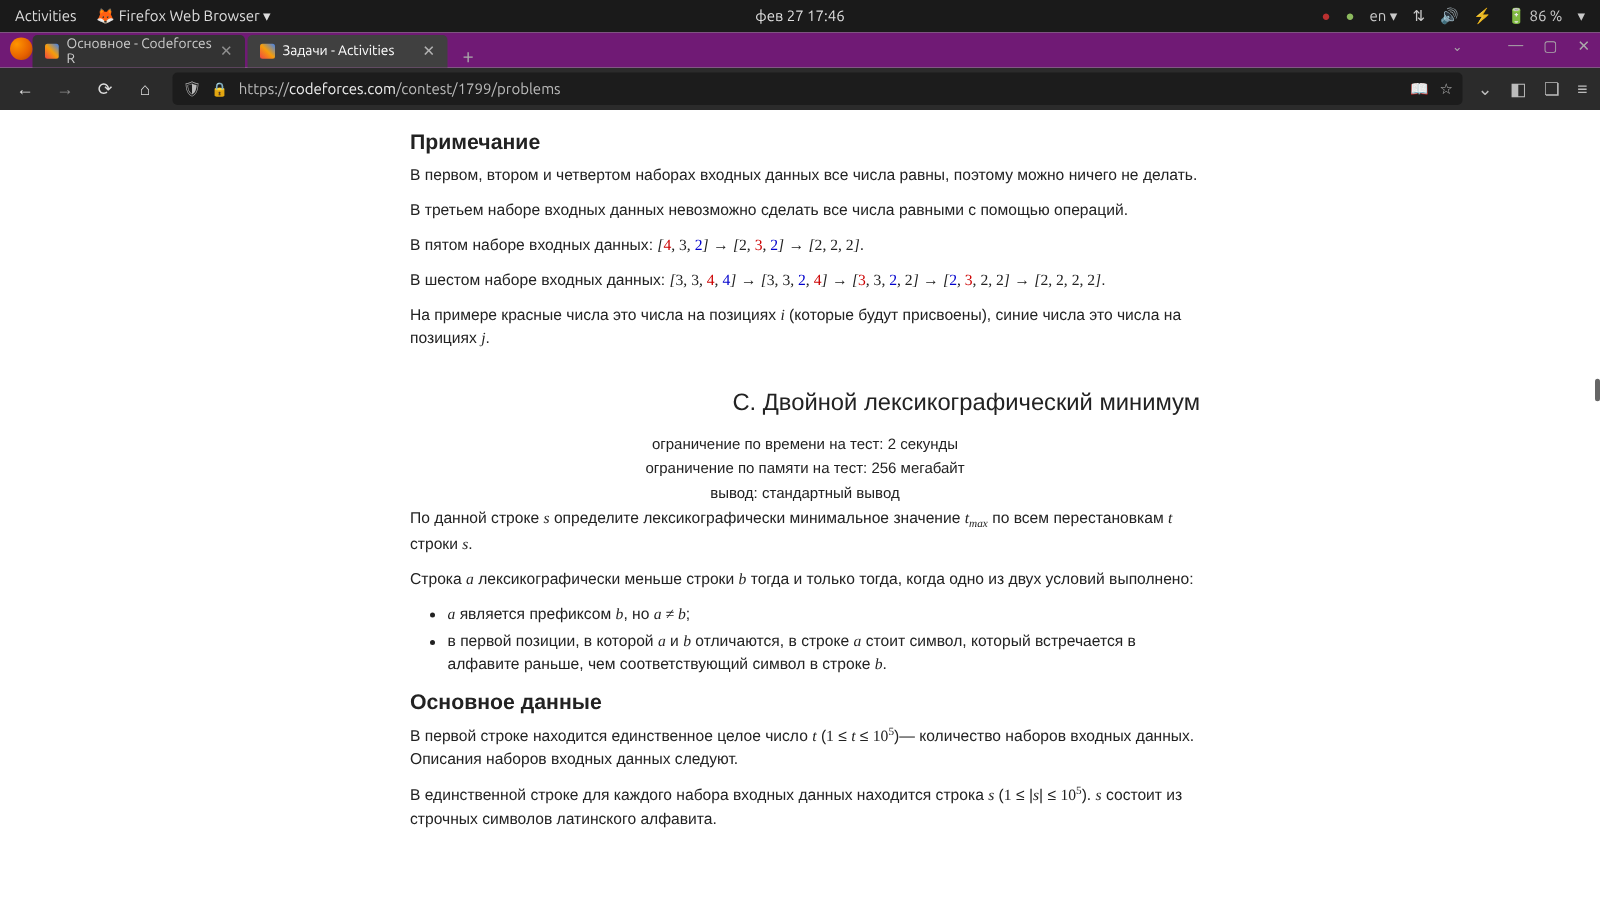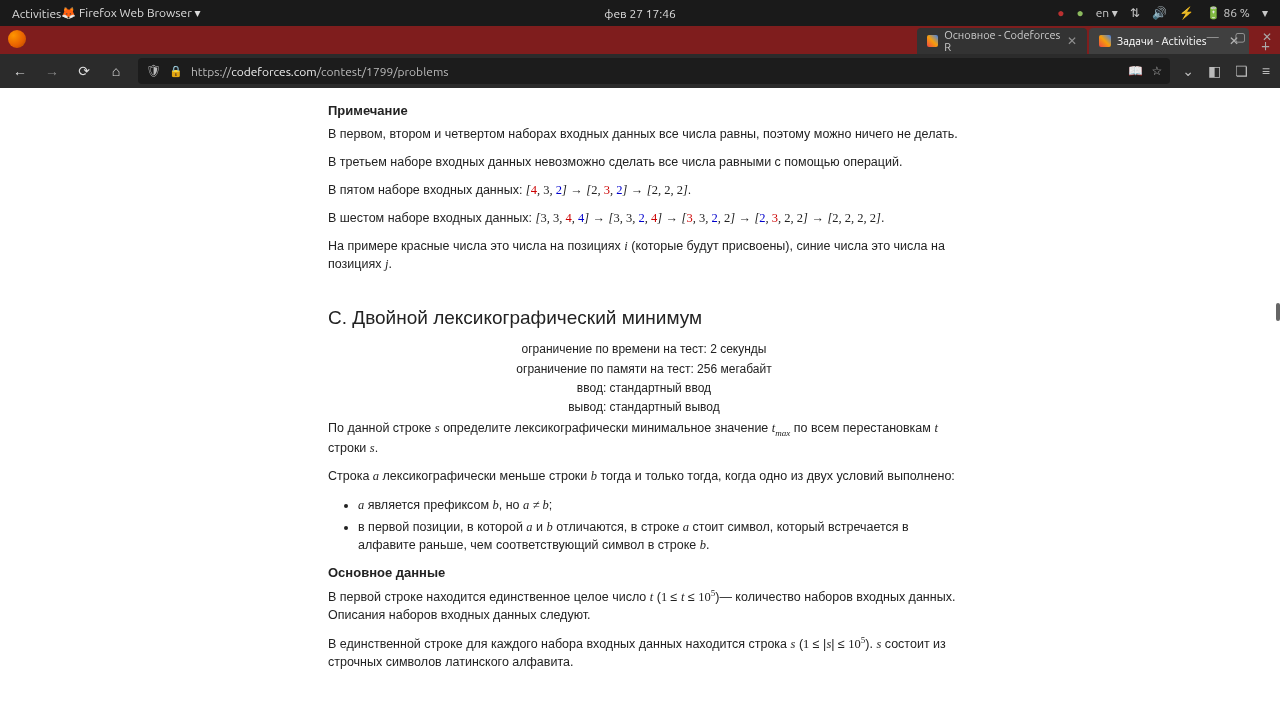--- a/index.html
+++ b/index.html
@@ -1,26 +1,26 @@
 <!DOCTYPE html>
 <html><head>
 <meta charset="utf-8">
 <style>
 * { margin: 0; padding: 0; box-sizing: border-box; }
 body { font-family: Ubuntu, "Segoe UI", sans-serif; font-size: 13px; background: #fff; color: #222; width: 1280px; height: 720px; overflow: hidden; }
 
 
 .topbar { height: 26px; background: #1a1a1a; color: #ddd; display: flex; align-items: center; padding: 0 12px; font-size: 12px; justify-content: space-between; }
-.topbar-left, .topbar-right { display: flex; align-items: center; }
+.topbar-left, .topbar-right { display: flex; align-items: center; gap: 16px; }
 .topbar-center { position: absolute; left: 50%; transform: translateX(-50%); }
 .tray { display: flex; gap: 12px; align-items: center; }
 .tray-icon { font-size: 12px; opacity: 0.9; }
 
 
-.tabstrip { height: 28px; background: #7f1d1d; display: flex; align-items: flex-end; padding-left: 26px; position: relative; justify-content: flex-end; }
+.tabstrip { height: 28px; background: #701a75; display: flex; align-items: flex-end; padding-left: 26px; position: relative; }
 .ff-logo { position: absolute; left: 8px; top: 4px; width: 18px; height: 18px; border-radius: 50%; background: radial-gradient(circle at 30% 30%, #ff9500, #e66000 60%, #a84300); }
 .tab { height: 26px; background: #333; color: #ccc; display: flex; align-items: center; padding: 0 10px; font-size: 11px; border-radius: 4px 4px 0 0; margin-right: 2px; gap: 6px; min-width: 160px; max-width: 170px; }
 .tab.active { background: #404040; color: #fff; }
 .tab-fav { width: 12px; height: 12px; background: linear-gradient(45deg,#ef4444,#f59e0b,#3b82f6); border-radius: 2px; }
 .tab-close { opacity: 0.6; font-size: 12px; margin-left: auto; }
 .newtab { color: #aaa; padding: 0 10px; font-size: 16px; }
 .winctrl { position: absolute; right: 8px; top: 4px; display: flex; gap: 16px; color: #aaa; font-size: 12px; }
 .dropdown-caret { position: absolute; right: 110px; top: 6px; color: #aaa; font-size: 10px; }
 
 
@@ -28,31 +28,31 @@
 .urlbar .nav-btn { color: #888; font-size: 14px; width: 20px; text-align: center; }
 .urlbar .nav-btn.enabled { color: #ddd; }
 .urlfield { flex: 1; background: #1c1c1c; border-radius: 4px; height: 26px; display: flex; align-items: center; padding: 0 8px; gap: 8px; color: #bbb; font-size: 12px; }
 .urlfield .lock { font-size: 11px; }
 .urlfield .addr { flex: 1; color: #bbb; }
 .urlfield .addr .host { color: #eee; }
 .url-actions { display: flex; gap: 14px; color: #bbb; font-size: 14px; }
 
 
 .page { background: #fff; height: calc(720px - 26px - 28px - 34px); overflow: hidden; padding-left: 328px; padding-right: 320px; padding-top: 4px; font-family: Verdana, Arial, sans-serif; font-size: 12.5px; line-height: 1.45; color: #222; position: relative; }
-.page h3 { font-size: 13px; font-weight: bold; margin-top: 10px; margin-bottom: 4px; }
+.page h3 { font-size: 17px; font-weight: bold; margin-top: 10px; margin-bottom: 4px; }
 .page p { margin-bottom: 10px; }
 .math { font-family: "Times New Roman", serif; font-style: italic; }
 .num { font-family: "Times New Roman", serif; font-style: normal; }
 .sub { font-size: 9px; vertical-align: sub; }
 .sup { font-size: 9px; vertical-align: super; }
 .arr { font-family: "Times New Roman", serif; }
 .red { color: #c00; }
 .blue { color: #00c; }
 
-.problem-title { text-align: left; font-size: 19px; font-weight: 500; margin-top: 30px; margin-bottom: 10px; font-family: Verdana, Arial, sans-serif; }
+.problem-title { text-align: right; font-size: 19px; font-weight: 500; margin-top: 30px; margin-bottom: 10px; font-family: Verdana, Arial, sans-serif; }
 .limits { text-align: center; font-size: 12px; }
 .limits div { margin-bottom: 2px; }
 
 ul.bul { list-style: disc; padding-left: 30px; margin-bottom: 10px; }
 ul.bul li { margin-bottom: 4px; }
 
 .scrollthumb { position: absolute; right: 0; top: 215px; width: 4px; height: 18px; background: #666; border-radius: 2px; }
 </style>
 </head>
 <body>
@@ -122,21 +122,20 @@
   <p>В первом, втором и четвертом наборах входных данных все числа равны, поэтому можно ничего не делать.</p>
   <p>В третьем наборе входных данных невозможно сделать все числа равными с помощью операций.</p>
   <p><span>В пятом наборе входных данных: </span><span class="math">[<span class="red num">4</span>, <span class="num">3</span>, <span class="blue num">2</span>]</span> <span class="arr">→</span> <span class="math">[<span class="num">2</span>, <span class="red num">3</span>, <span class="blue num">2</span>]</span> <span class="arr">→</span> <span class="math">[<span class="num">2</span>, <span class="num">2</span>, <span class="num">2</span>]</span>.</p>
   <p><span>В шестом наборе входных данных: </span><span class="math">[<span class="num">3</span>, <span class="num">3</span>, <span class="red num">4</span>, <span class="blue num">4</span>]</span> <span class="arr">→</span> <span class="math">[<span class="num">3</span>, <span class="num">3</span>, <span class="blue num">2</span>, <span class="red num">4</span>]</span> <span class="arr">→</span> <span class="math">[<span class="red num">3</span>, <span class="num">3</span>, <span class="blue num">2</span>, <span class="num">2</span>]</span> <span class="arr">→</span> <span class="math">[<span class="blue num">2</span>, <span class="red num">3</span>, <span class="num">2</span>, <span class="num">2</span>]</span> <span class="arr">→</span> <span class="math">[<span class="num">2</span>, <span class="num">2</span>, <span class="num">2</span>, <span class="num">2</span>]</span>.</p>
   <p>На примере красные числа это числа на позициях <span class="math">i</span> (которые будут присвоены), синие числа это числа на позициях <span class="math">j</span>.</p>
 
   <div class="problem-title">C. Двойной лексикографический минимум</div>
   <div class="limits">
     <div>ограничение по времени на тест: 2 секунды</div>
     <div>ограничение по памяти на тест: 256 мегабайт</div>
-    <div>ввод: стандартный ввод</div>
     <div>вывод: стандартный вывод</div>
   </div>
 
   <p>По данной строке <span class="math">s</span> определите лексикографически минимальное значение <span class="math">t<span class="sub">max</span></span> по всем перестановкам <span class="math">t</span> строки <span class="math">s</span>.</p>
   <p>Строка <span class="math">a</span> лексикографически меньше строки <span class="math">b</span> тогда и только тогда, когда одно из двух условий выполнено:</p>
   <ul class="bul">
     <li><span class="math">a</span> является префиксом <span class="math">b</span>, но <span class="math">a ≠ b</span>;</li>
     <li>в первой позиции, в которой <span class="math">a</span> и <span class="math">b</span> отличаются, в строке <span class="math">a</span> стоит символ, который встречается в алфавите раньше, чем соответствующий символ в строке <span class="math">b</span>.</li>
   </ul>
 

